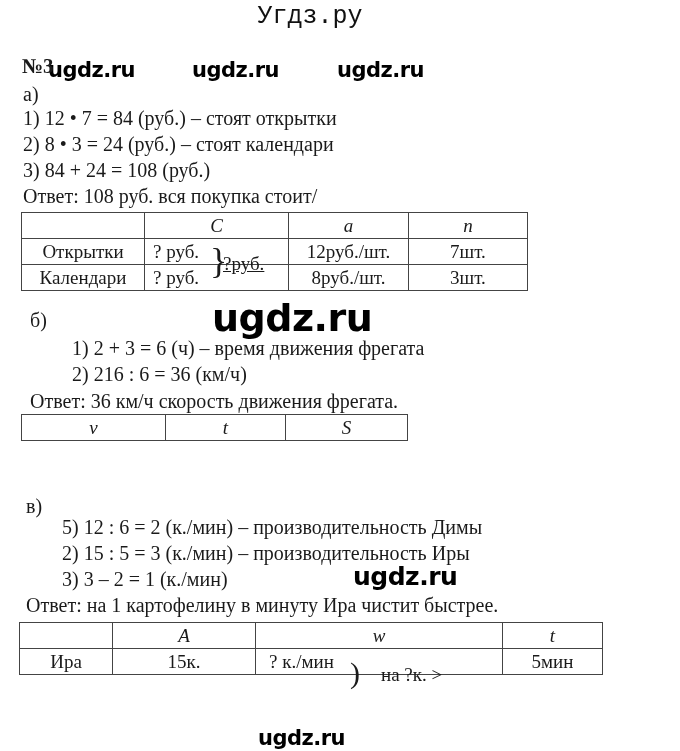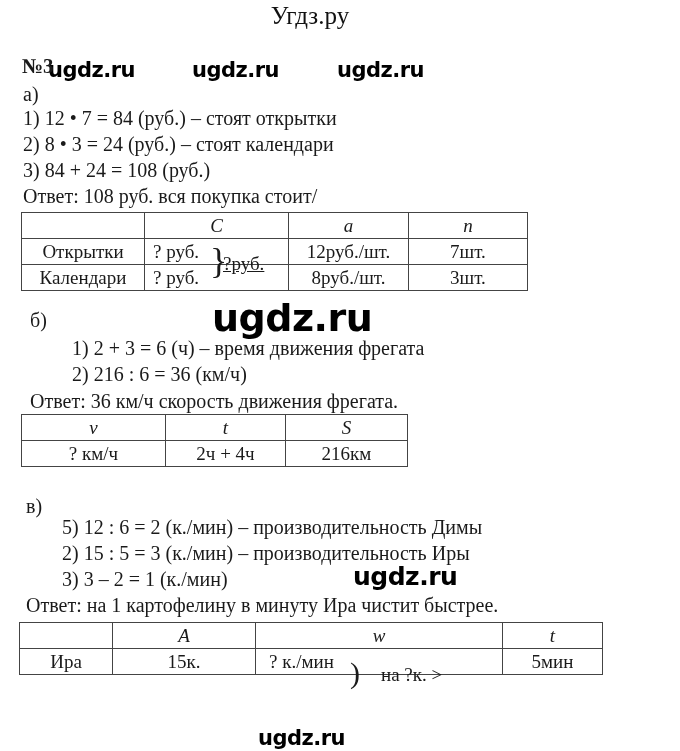--- a/index.html
+++ b/index.html
@@ -1,19 +1,19 @@
 <!DOCTYPE html>
 <html><head>
 <meta charset="utf-8">
 <style>
   html, body { margin:0; padding:0; background:#ffffff; }
   body { width:680px; height:751px; position:relative; overflow:hidden; color:#1a1a1a;
          font-family:"Liberation Serif", serif; }
   .abs { position:absolute; white-space:nowrap; }
-  .site-title { font-family:Liberation Serif, serif; font-size:25px; left:0; width:620px; text-align:center; top:2px; color:#111; }
+  .site-title { font-family:Liberation Mono, monospace; font-size:25px; left:0; width:620px; text-align:center; top:2px; color:#111; }
   .wm { font-family:"DejaVu Sans", sans-serif; font-weight:bold; color:#000; letter-spacing:-0.5px; }
   .wm-sm { font-size:21px; }
   .wm-lg { font-size:38px; }
   .line { font-size:20px; line-height:24px; }
   .num { font-size:21px; font-weight:bold; }
   table.t { position:absolute; border-collapse:collapse; font-size:19px; }
   table.t td { border:1.5px solid #444; text-align:center; padding:0; height:25px; line-height:22px; }
   .it { font-style:italic; }
   .brace { font-size:36px; line-height:36px; }
 </style>
@@ -67,25 +67,20 @@
 <div class="abs line" style="left:72px;top:362px;">2) 216 : 6 = 36 (км/ч)</div>
 <div class="abs line" style="left:30px;top:389px;">Ответ: 36 км/ч скорость движения фрегата.</div>
 
 <table class="t" style="left:21px;top:414px;width:387px;">
   <tbody>
       <tr>
     <td style="width:143px;" class="it">v</td>
     <td style="width:119px;" class="it">t</td>
     <td class="it">S</td>
   </tr>
-  <tr>
-    <td>? км/ч</td>
-    <td>2ч + 4ч</td>
-    <td>216км</td>
-  </tr>
 </tbody>
   </table>
 
 <div class="abs line" style="left:26px;top:494px;">в)</div>
 <div class="abs line" style="left:62px;top:515px;">5) 12 : 6 = 2 (к./мин) – производительность Димы</div>
 <div class="abs line" style="left:62px;top:541px;">2) 15 : 5 = 3 (к./мин) – производительность Иры</div>
 <div class="abs line" style="left:62px;top:567px;">3) 3 – 2 = 1 (к./мин)</div>
 <div class="abs line" style="left:26px;top:593px;">Ответ: на 1 картофелину в минуту Ира чистит быстрее.</div>
 
 <table class="t" style="left:19px;top:622px;width:584px;">

